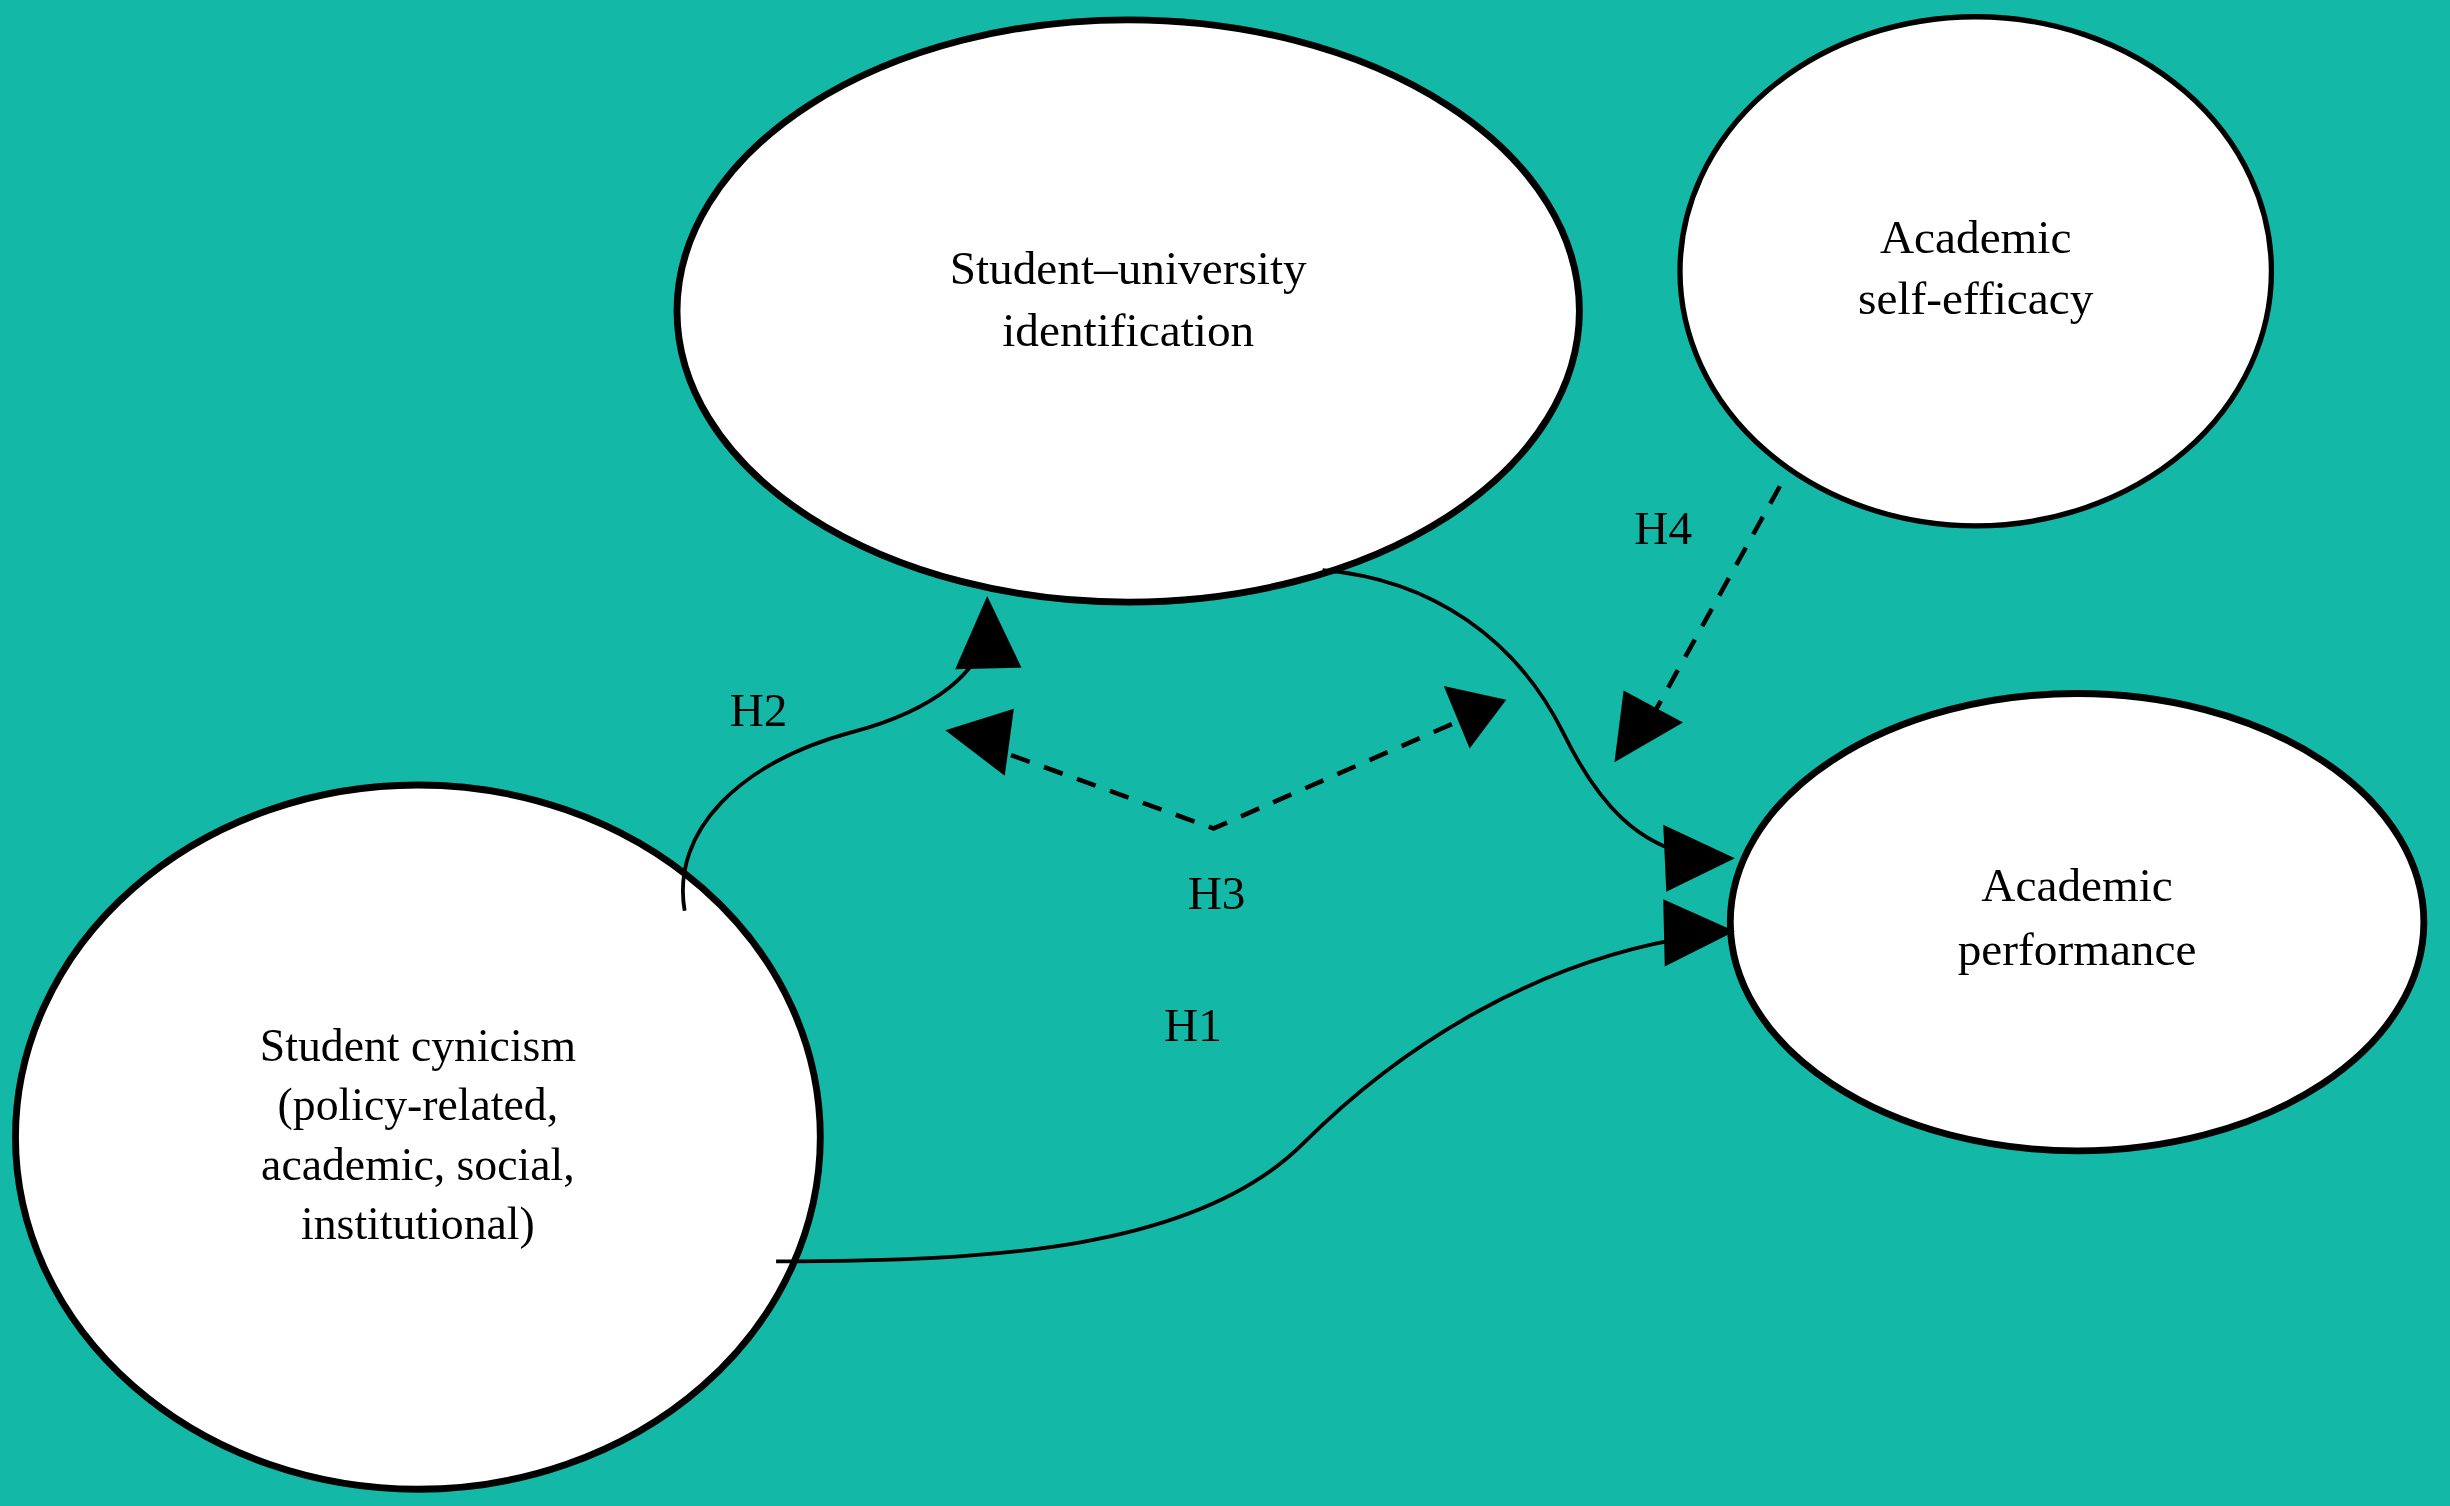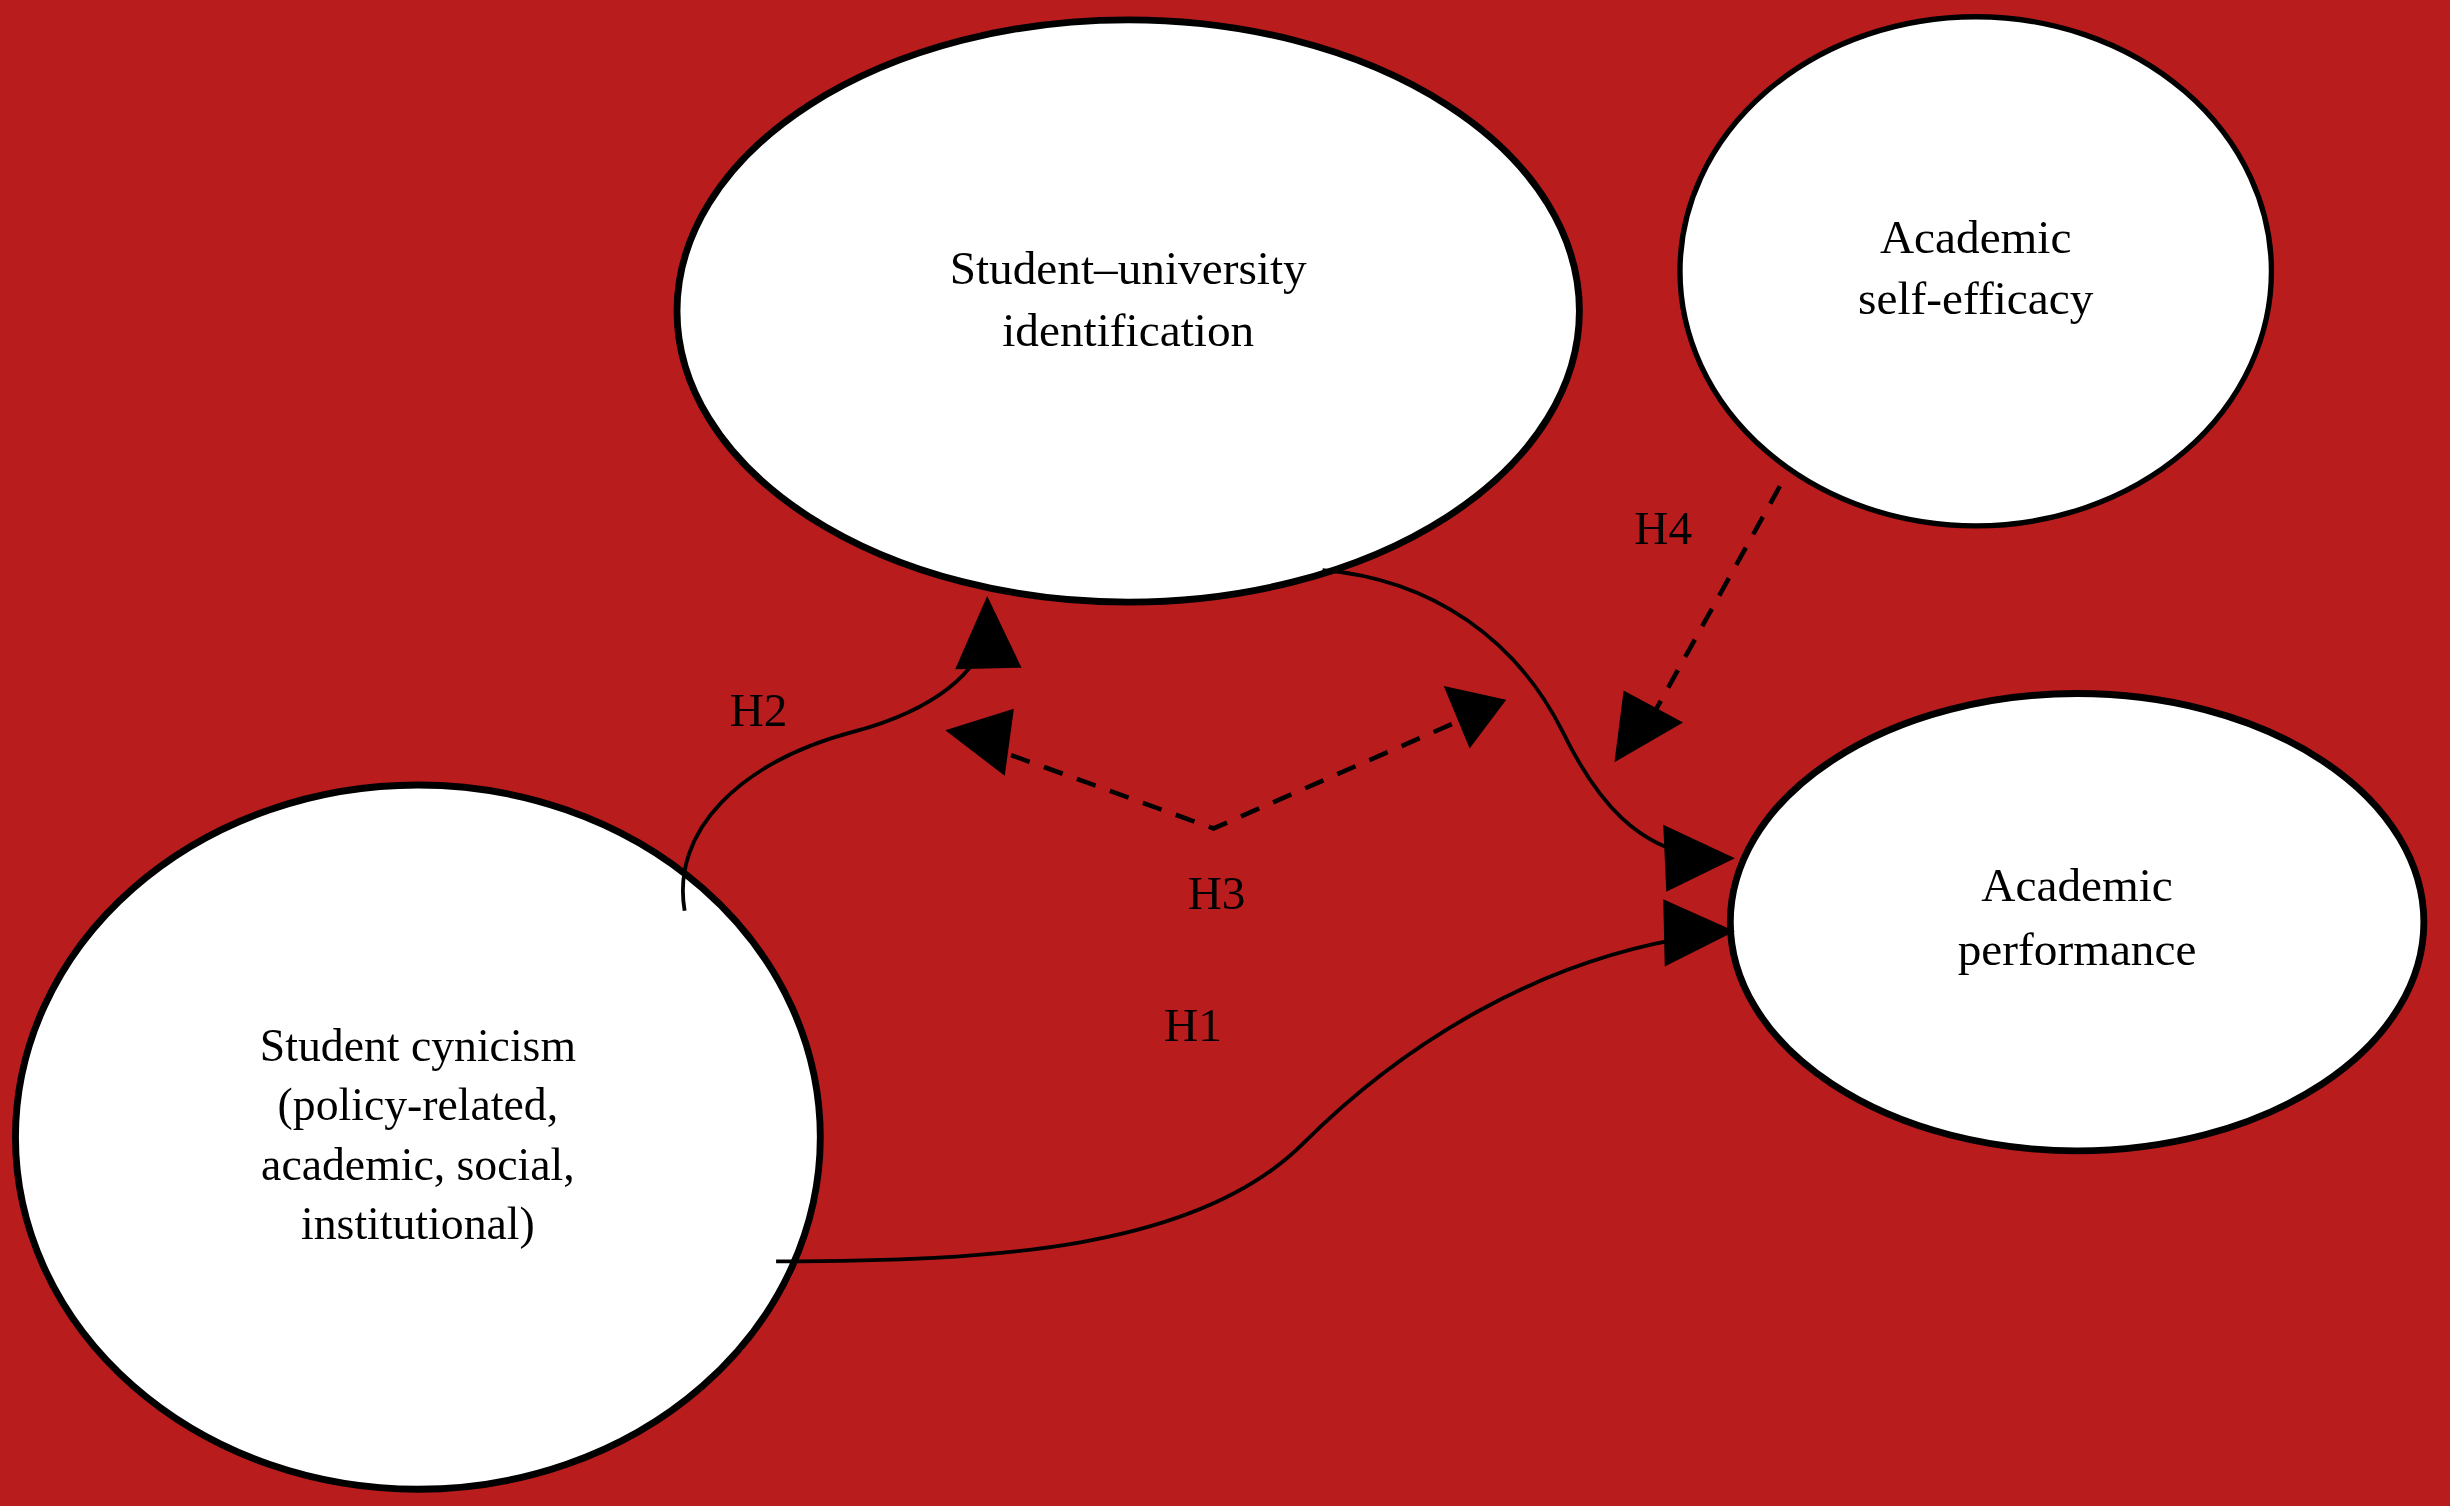--- a/index.html
+++ b/index.html
@@ -11,21 +11,21 @@
   body {
     width: 2450px;
     height: 1506px;
     overflow: hidden;
     font-family: "Liberation Serif", "DejaVu Serif", serif;
   }
   #diagram-root {
     position: relative;
     width: 2450px;
     height: 1506px;
-    background: #b91c1c;
+    background: #14b8a6;
   }
   svg#model-svg {
     display: block;
     width: 2450px;
     height: 1506px;
   }
   .node-shape {
     fill: #ffffff;
     stroke: #000000;
   }

